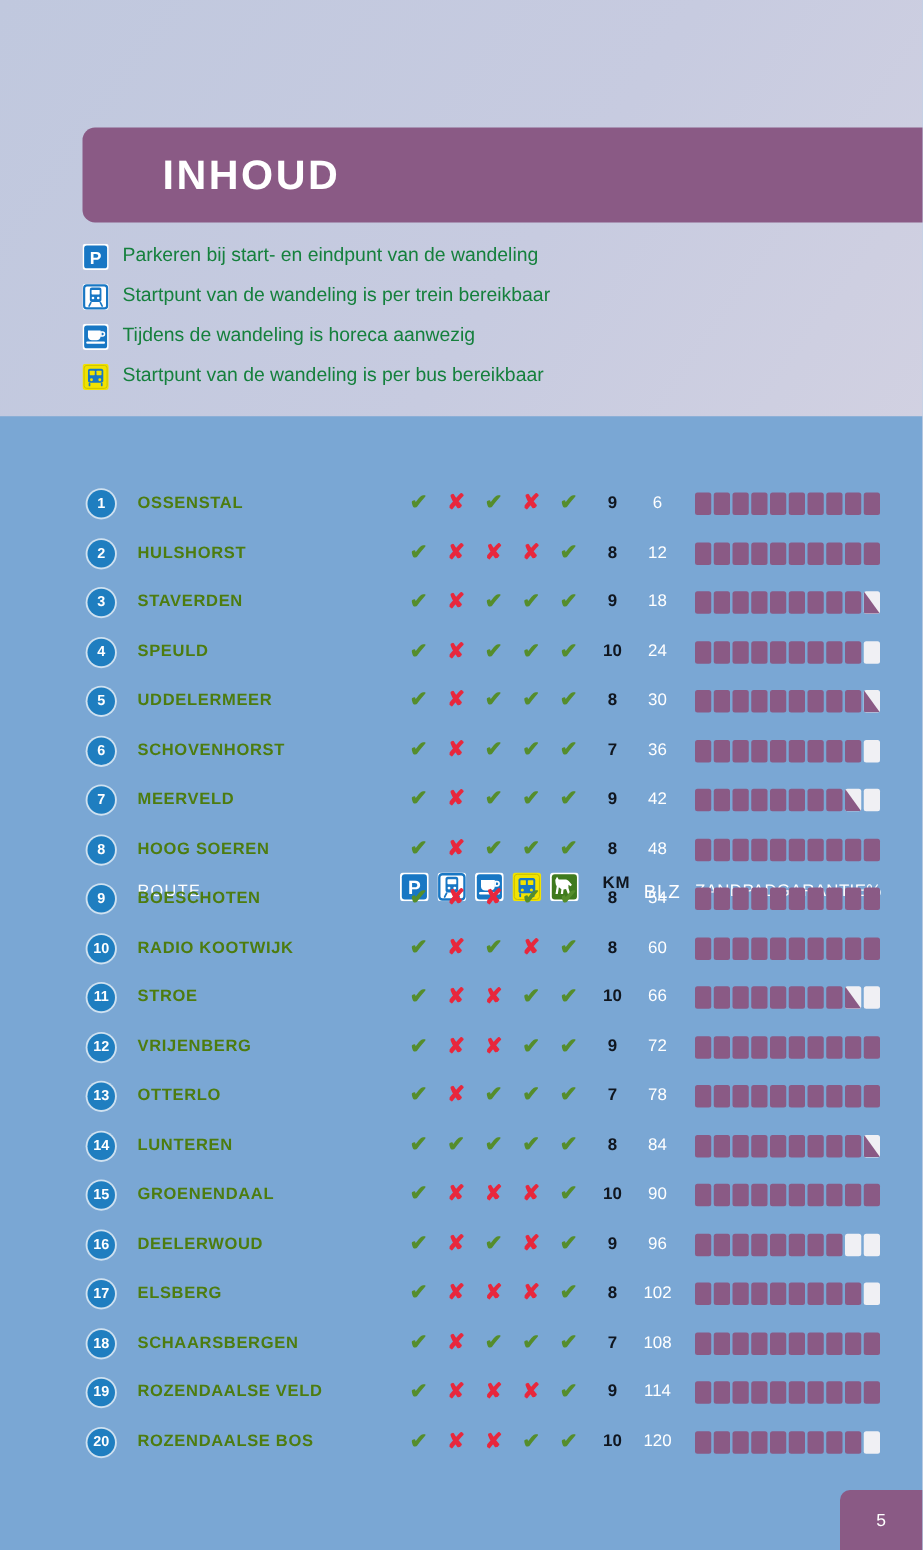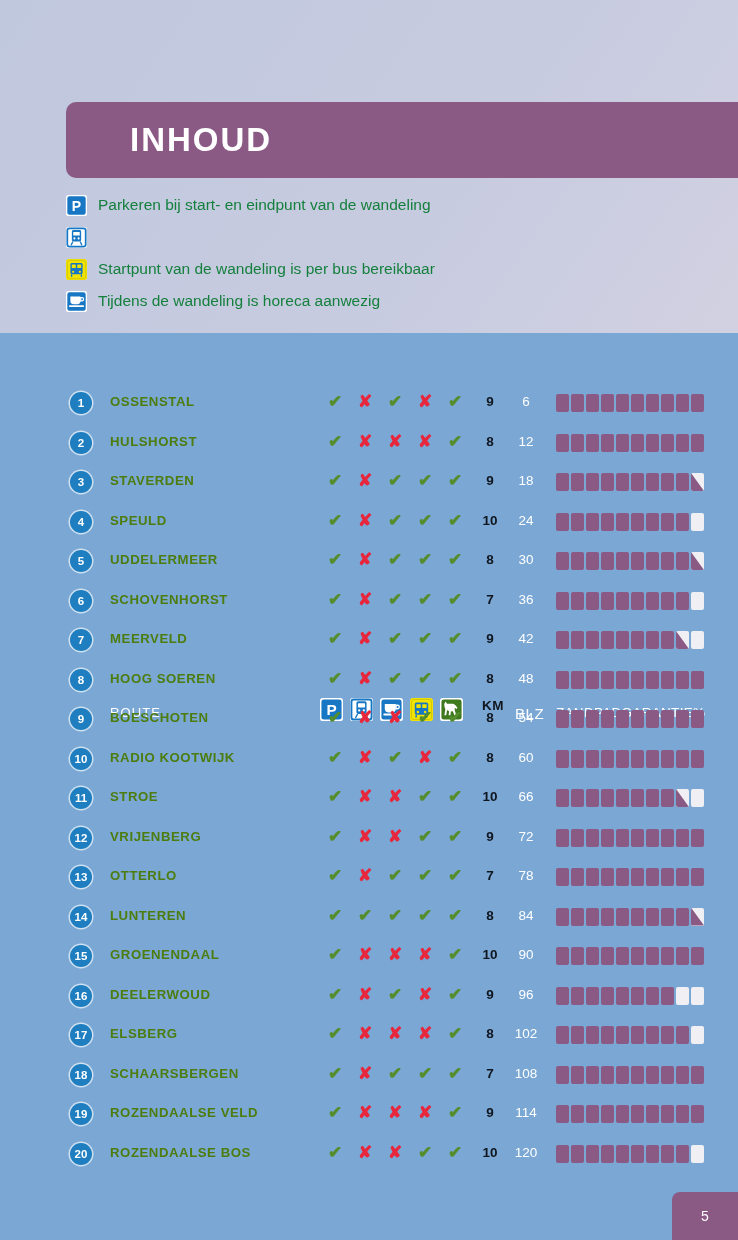--- a/index.html
+++ b/index.html
@@ -99,48 +99,49 @@
         <svg viewBox="0 0 24 24">
           <rect x="0" y="0" width="24" height="24" rx="3" fill="#ffffff"></rect>
           <rect x="1.5" y="1.5" width="21" height="21" rx="2.5" fill="#ffffff" stroke="#1877c4" stroke-width="2"></rect>
           <path d="M8.5 3.5h7c1.1 0 1.8.8 1.8 1.9v9.3c0 1.1-.8 1.9-1.8 1.9h-7c-1.1 0-1.8-.8-1.8-1.9V5.4c0-1.1.8-1.9 1.8-1.9z" fill="#1877c4"></path>
           <rect x="8.3" y="5.6" width="7.4" height="4.2" rx=".6" fill="#ffffff"></rect>
           <circle cx="9.6" cy="13" r="1.2" fill="#ffffff"></circle>
           <circle cx="14.4" cy="13" r="1.2" fill="#ffffff"></circle>
           <path d="M7.6 17.2l-1.6 3.2M16.4 17.2l1.6 3.2" stroke="#1877c4" stroke-width="1.5" stroke-linecap="round"></path>
         </svg>
       </span>
+      <span class="legend-text">Startpunt van de wandeling is per trein bereikbaar</span>
+    </div>
+    <div class="legend-row">
+      <span class="ic">
+        <svg viewBox="0 0 24 24">
+          <rect x="0" y="0" width="24" height="24" rx="3" fill="#ffffff"></rect>
+          <rect x="1.5" y="1.5" width="21" height="21" rx="2.5" fill="#1877c4"></rect>
+          <path d="M5 6.2h11.5v5.4c0 2-1.6 3.5-3.6 3.5H8.6C6.6 15.1 5 13.6 5 11.6z" fill="#ffffff"></path>
+          <path d="M16.8 7.6h1.6c1 0 1.7.8 1.7 1.8s-.7 1.8-1.7 1.8h-1.6z" fill="none" stroke="#ffffff" stroke-width="1.4"></path>
+          <rect x="3.4" y="16.2" width="17.2" height="2.1" rx="1" fill="#ffffff"></rect>
+        </svg>
+      </span>
+      <span class="legend-text">Tijdens de wandeling is horeca aanwezig</span>
     </div>
     <div class="legend-row">
       <span class="ic">
         <svg viewBox="0 0 24 24">
           <rect x="0" y="0" width="24" height="24" rx="3" fill="#f2e300"></rect>
           <rect x="1.5" y="1.5" width="21" height="21" rx="2.5" fill="#f2e300" stroke="#c9bd00" stroke-width=".8"></rect>
           <path d="M5 6.4c0-1 .8-1.8 1.8-1.8h10.4c1 0 1.8.8 1.8 1.8v9.2c0 1-.8 1.8-1.8 1.8H6.8c-1 0-1.8-.8-1.8-1.8z" fill="#1877c4"></path>
           <rect x="6.6" y="6.4" width="4.6" height="4" rx=".5" fill="#f2e300"></rect>
           <rect x="12.8" y="6.4" width="4.6" height="4" rx=".5" fill="#f2e300"></rect>
           <circle cx="8.2" cy="14.6" r="1.3" fill="#f2e300"></circle>
           <circle cx="15.8" cy="14.6" r="1.3" fill="#f2e300"></circle>
           <path d="M6.4 18.2v1.6M17.6 18.2v1.6" stroke="#1877c4" stroke-width="1.6" stroke-linecap="round"></path>
         </svg>
       </span>
       <span class="legend-text">Startpunt van de wandeling is per bus bereikbaar</span>
     </div>
-    <div class="legend-row">
-      <span class="ic">
-        <svg viewBox="0 0 24 24">
-          <rect x="0" y="0" width="24" height="24" rx="3" fill="#ffffff"></rect>
-          <rect x="1.5" y="1.5" width="21" height="21" rx="2.5" fill="#1877c4"></rect>
-          <path d="M5 6.2h11.5v5.4c0 2-1.6 3.5-3.6 3.5H8.6C6.6 15.1 5 13.6 5 11.6z" fill="#ffffff"></path>
-          <path d="M16.8 7.6h1.6c1 0 1.7.8 1.7 1.8s-.7 1.8-1.7 1.8h-1.6z" fill="none" stroke="#ffffff" stroke-width="1.4"></path>
-          <rect x="3.4" y="16.2" width="17.2" height="2.1" rx="1" fill="#ffffff"></rect>
-        </svg>
-      </span>
-      <span class="legend-text">Tijdens de wandeling is horeca aanwezig</span>
-    </div>
   </div>
 
 <div id="table-panel"></div>
 
 <div id="table-header">
   <span class="hdr-route">ROUTE</span>
   <span class="hdr-icons" id="hdr-icons">
       <span class="ic">
         <svg viewBox="0 0 24 24">
           <rect x="0" y="0" width="24" height="24" rx="3" fill="#ffffff"></rect>

